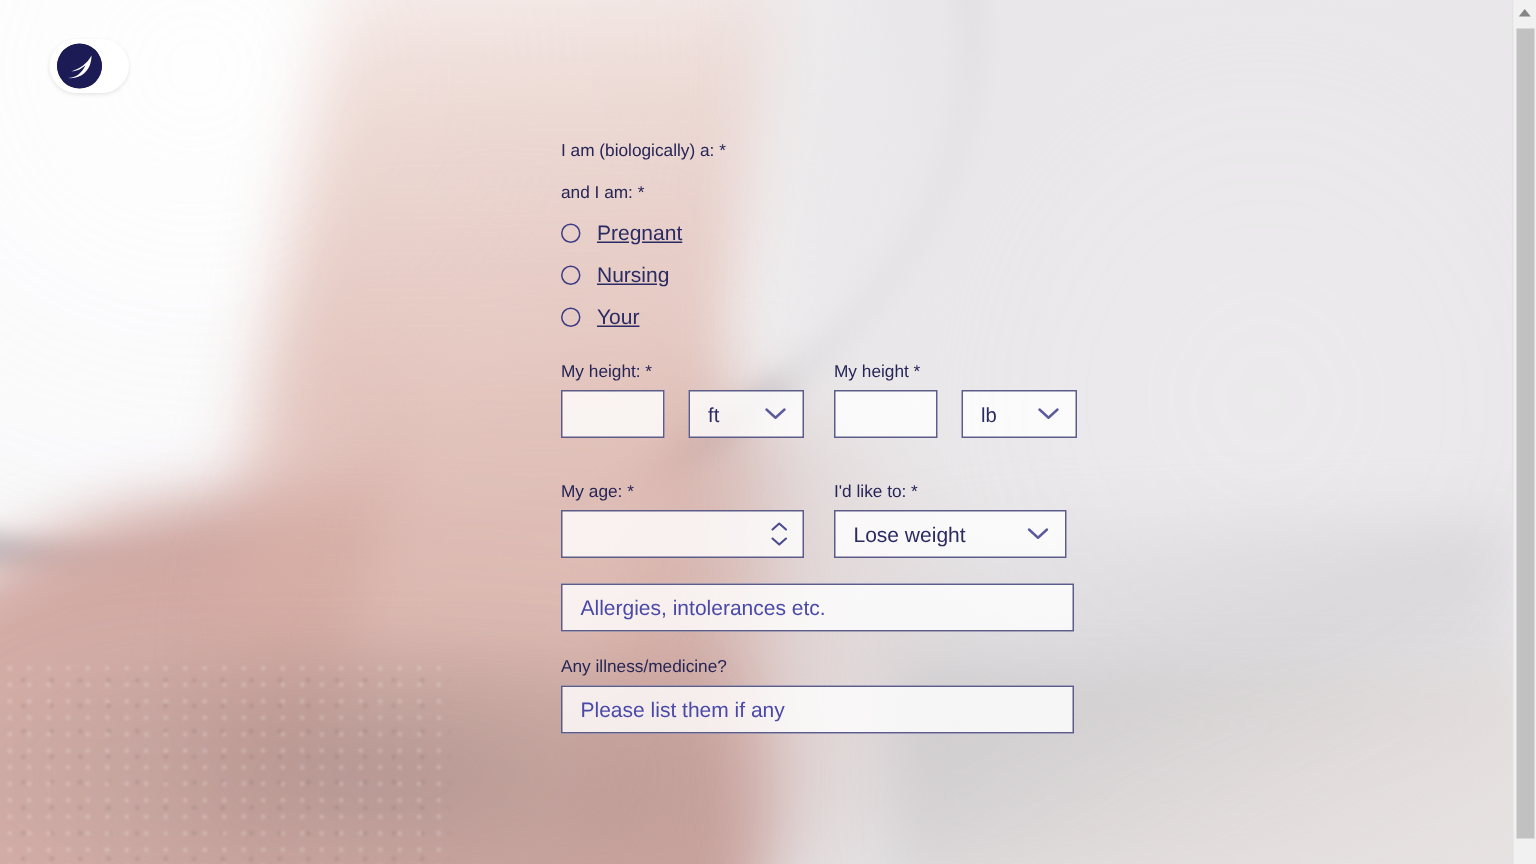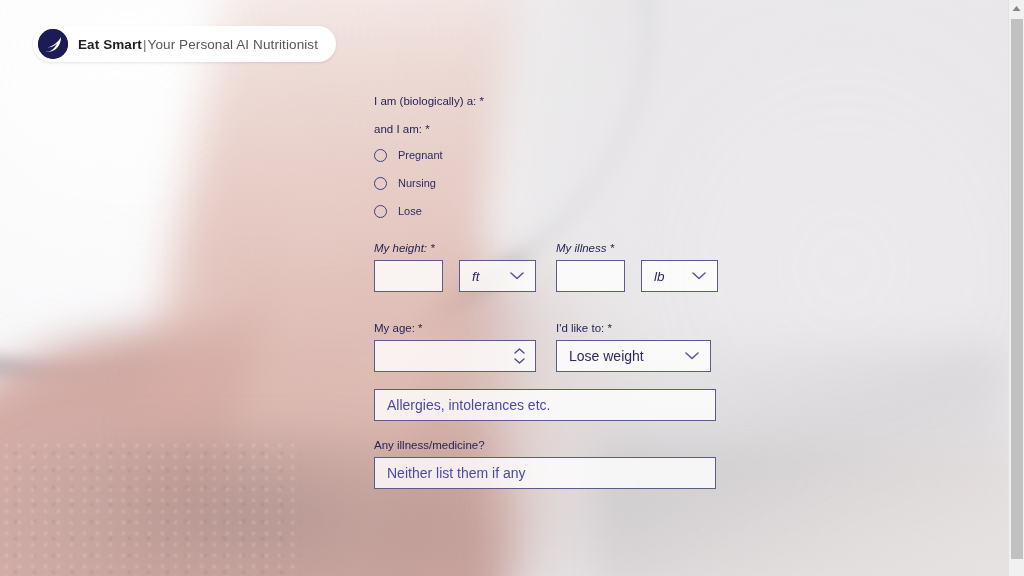--- a/index.html
+++ b/index.html
@@ -235,22 +235,23 @@
     height: 28px;
   }
   .radio-dot {
     width: 13px; height: 13px;
     border-radius: 50%;
     border: 1.5px solid #3d3d85;
     background: transparent;
     flex: 0 0 auto;
   }
   .radio-label {
-    font-size: 11px;
+    font-size: 14px;
     color: #2b2b63;
+    text-decoration: underline;
   }
 
   
   .two-col {
     display: flex;
     gap: 20px;
   }
   .col { }
   .pair { display: flex; gap: 16px; }
   .box-num { width: 69px; }
@@ -328,23 +329,20 @@
     <div class="ph-grain-bottom"></div>
   </div>
 
   <div class="brand-pill">
     <div class="brand-logo">
       <svg width="30" height="30" viewBox="0 0 30 30" aria-hidden="true">
         <circle cx="15" cy="15" r="15" fill="#1c1b56"></circle>
         <path d="M23 8 C23 18, 16 24, 7 23 C13 23, 16.5 19.5, 19 14.5 C15.5 17.5, 12.5 18.5, 9.5 18.6 C15 17, 20 13.5, 23 8 Z" fill="#ffffff"></path>
       </svg>
     </div>
-    <div class="brand-text">
-      <span class="b-strong">Eat Smart</span><span class="b-sep">|</span><span class="b-sub">Your Personal AI Nutritionist</span>
-    </div>
   </div>
 
   <div class="form">
 
     <div>
       <div class="field-label">I am (biologically) a: *</div>
     </div>
 
     <div class="radio-group">
       <div class="field-label">and I am: *</div>
@@ -352,44 +350,44 @@
       <div class="radio-row">
         <span class="radio-dot"></span>
         <span class="radio-label">Pregnant</span>
       </div>
       <div class="radio-row">
         <span class="radio-dot"></span>
         <span class="radio-label">Nursing</span>
       </div>
       <div class="radio-row">
         <span class="radio-dot"></span>
-        <span class="radio-label">Lose</span>
-      </div>
-    </div>
-
-    <div class="two-col sect" style="font-style:italic;">
+        <span class="radio-label">Your</span>
+      </div>
+    </div>
+
+    <div class="two-col sect" style="">
       <div class="col">
         <div class="field-label">My height: *</div>
         <div class="pair">
           <div class="ctrl box-num">
             <span class="ctrl-val"></span>
           </div>
           <div class="ctrl box-unit">
             <span class="unit-val">ft</span>
             <span class="chev">
               <svg width="14" height="9" viewBox="0 0 14 9">
                   <path d="M1 1.5 L7 7 L13 1.5" fill="none" stroke="#5a5a9c" stroke-width="1.6" stroke-linecap="round" stroke-linejoin="round"></path>
                 </svg>
             </span>
           </div>
         </div>
       </div>
 
       <div class="col">
-        <div class="field-label">My illness *</div>
+        <div class="field-label">My height *</div>
         <div class="pair">
           <div class="ctrl box-num">
             <span class="ctrl-val"></span>
           </div>
           <div class="ctrl box-unit">
             <span class="unit-val">lb</span>
             <span class="chev">
               <svg width="14" height="9" viewBox="0 0 14 9">
                   <path d="M1 1.5 L7 7 L13 1.5" fill="none" stroke="#5a5a9c" stroke-width="1.6" stroke-linecap="round" stroke-linejoin="round"></path>
                 </svg>
@@ -434,21 +432,21 @@
 
     <div class="sect" style="margin-top:17px;">
       <div class="ctrl box-full">
         <span class="ctrl-val ph">Allergies, intolerances etc.</span>
       </div>
     </div>
 
     <div class="sect" style="margin-top:17px;">
       <div class="field-label">Any illness/medicine?</div>
       <div class="ctrl box-full">
-        <span class="ctrl-val ph">Neither list them if any</span>
+        <span class="ctrl-val ph">Please list them if any</span>
       </div>
     </div>
 
   </div>
 
   <div class="scrollbar">
     <div class="sb-arrow">
       <svg width="9" height="7" viewBox="0 0 9 7">
           <path d="M4.5 1 L8.5 6 L0.5 6 Z" fill="#868686"></path>
         </svg>

